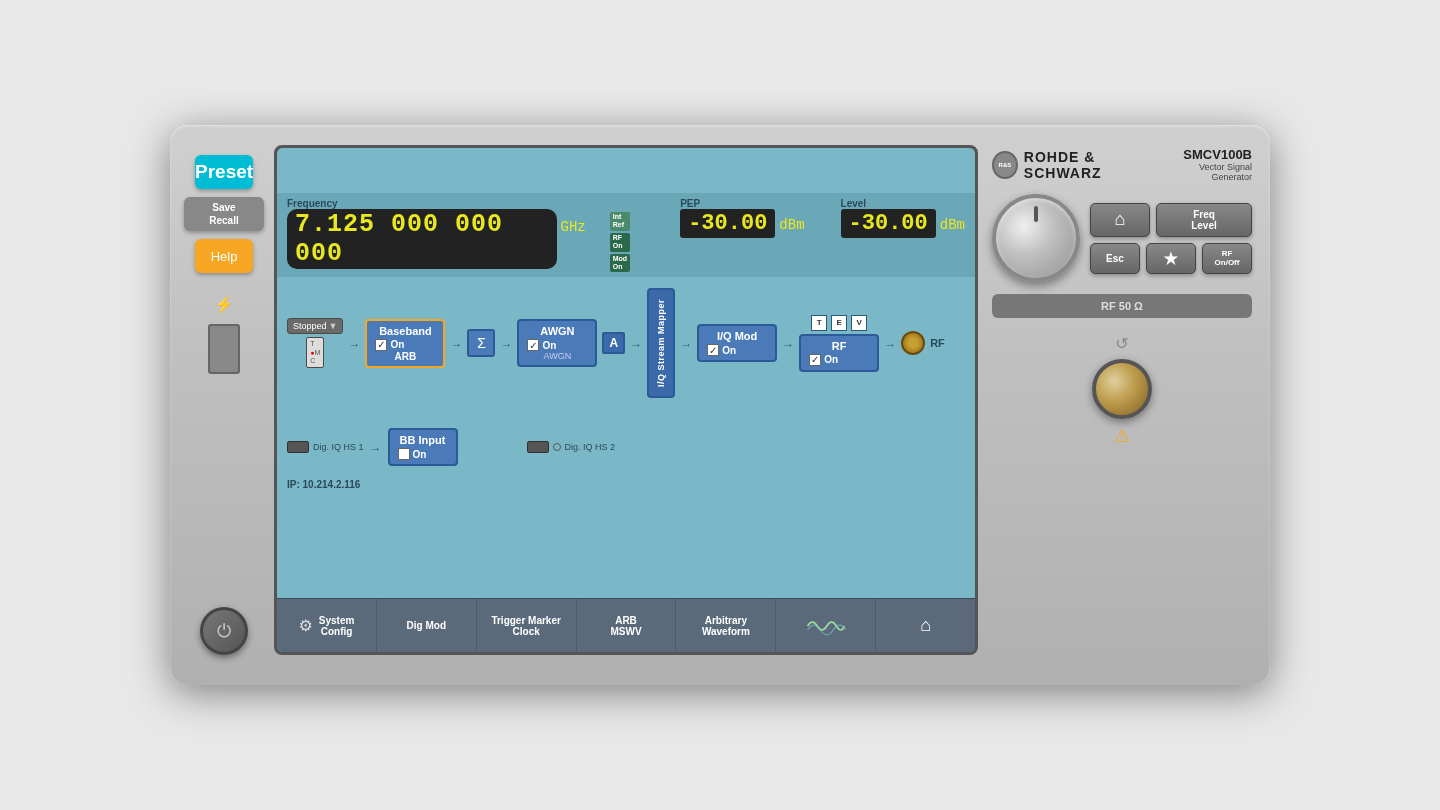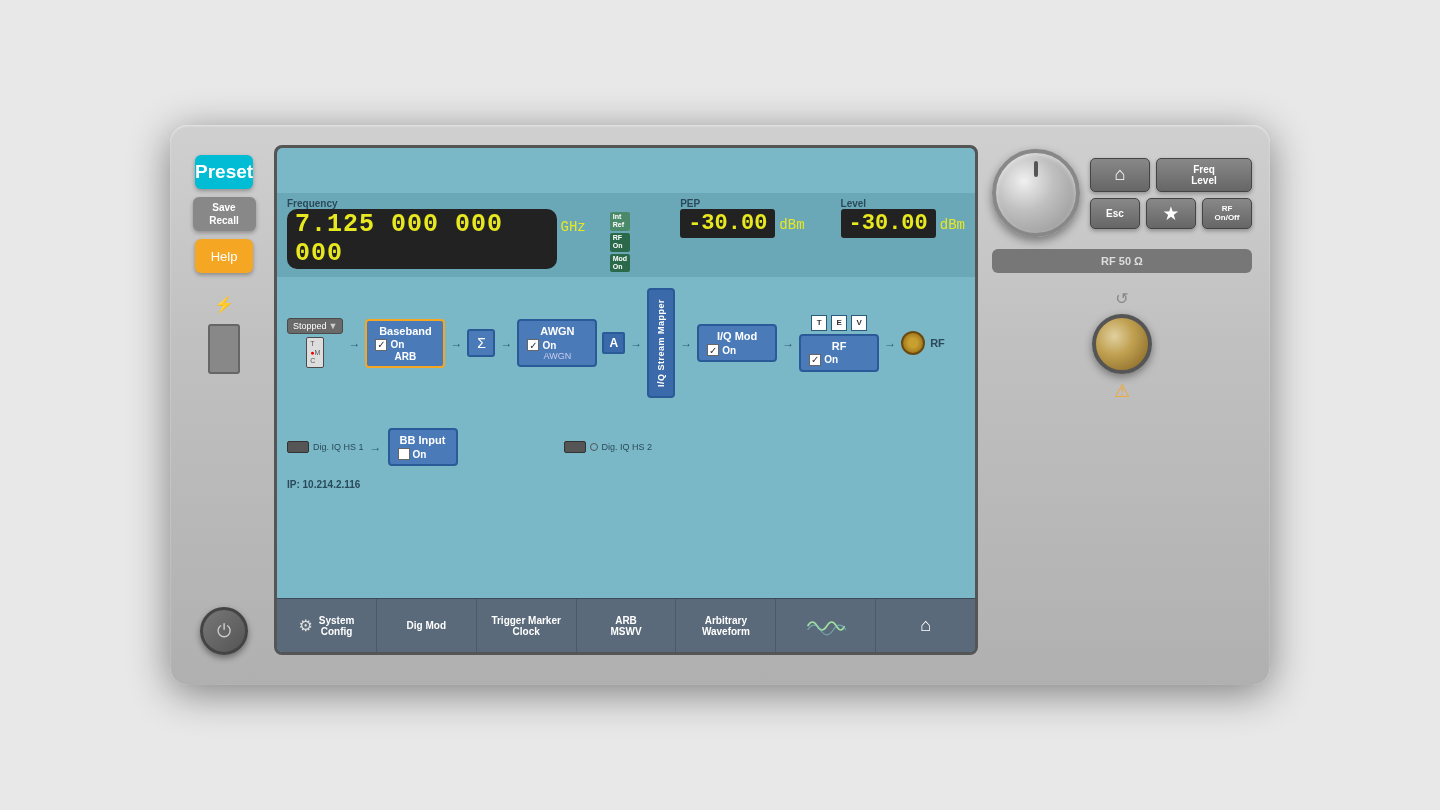--- a/index.html
+++ b/index.html
@@ -50,21 +50,21 @@
       box-shadow: 0 2px 4px rgba(0,0,0,0.3);
     }
 
     .btn-save-recall {
       background: #888;
       color: white;
       font-weight: bold;
       font-size: 10px;
       border: none;
       border-radius: 6px;
-      width: 63px;
+      width: 80px;
       height: 34px;
       cursor: pointer;
       text-align: center;
       box-shadow: 0 2px 4px rgba(0,0,0,0.3);
     }
 
     .btn-help {
       background: #f5a623;
       color: white;
       font-weight: normal;
@@ -728,21 +728,21 @@
           <span style="color:#2a5a7a; font-size:12px;">→</span>
 
           <div class="flow-block" style="min-width:70px;">
             <div class="flow-block-title">BB Input</div>
             <div class="flow-block-row">
               <div class="checkbox-small"></div>
               <span class="flow-label">On</span>
             </div>
           </div>
 
-          <div style="margin-left: 100px; display:flex; align-items:center; gap:4px;text-align:right;">
+          <div style="margin-left: 63px; display:flex; align-items:center; gap:4px;text-align:right;">
             <div class="dig-icon"></div>
             <div class="dig-hs2-dot"></div>
             <span style="font-size:9px; color:#2a4a5a;">Dig. IQ HS 2</span>
           </div>
         </div>
 
         <div style="margin-top:8px;">
           <span class="ip-label">IP: 10.214.2.116</span>
         </div>
       </div>
@@ -778,20 +778,32 @@
         <div class="nav-item" style="border-right:none;">
           <span class="nav-home-icon">⌂</span>
         </div>
       </div>
 
     </div>
   </div>
 
   <div class="right-panel">
 
+    <div class="brand-row">
+      <div class="rs-logo">
+        <div class="rs-badge">
+          <span style="font-size:6px;">R&amp;S</span>
+        </div>
+        <span class="brand-name">ROHDE &amp; SCHWARZ</span>
+      </div>
+      <div style="text-align:right;">
+        <div class="model-name">SMCV100B</div>
+        <div class="model-subtitle">Vector Signal Generator</div>
+      </div>
+    </div>
 
     <div class="knob-row">
       <div class="main-knob"></div>
       <div class="right-buttons-col">
         <div class="right-btn-row">
           <button class="right-btn right-btn-home" style="font-size:18px; flex:0.7;">⌂</button>
           <button class="right-btn" style="white-space:pre-line; font-size:10px; flex:1.3;">Freq
 Level</button>
         </div>
         <div class="right-btn-row">

